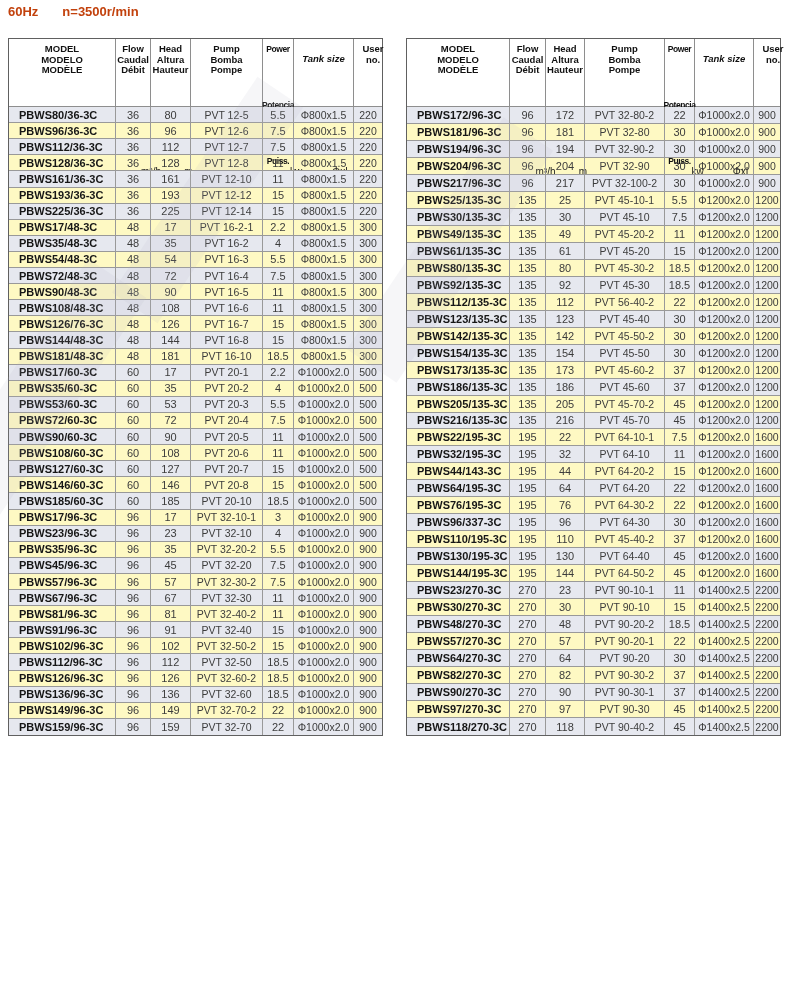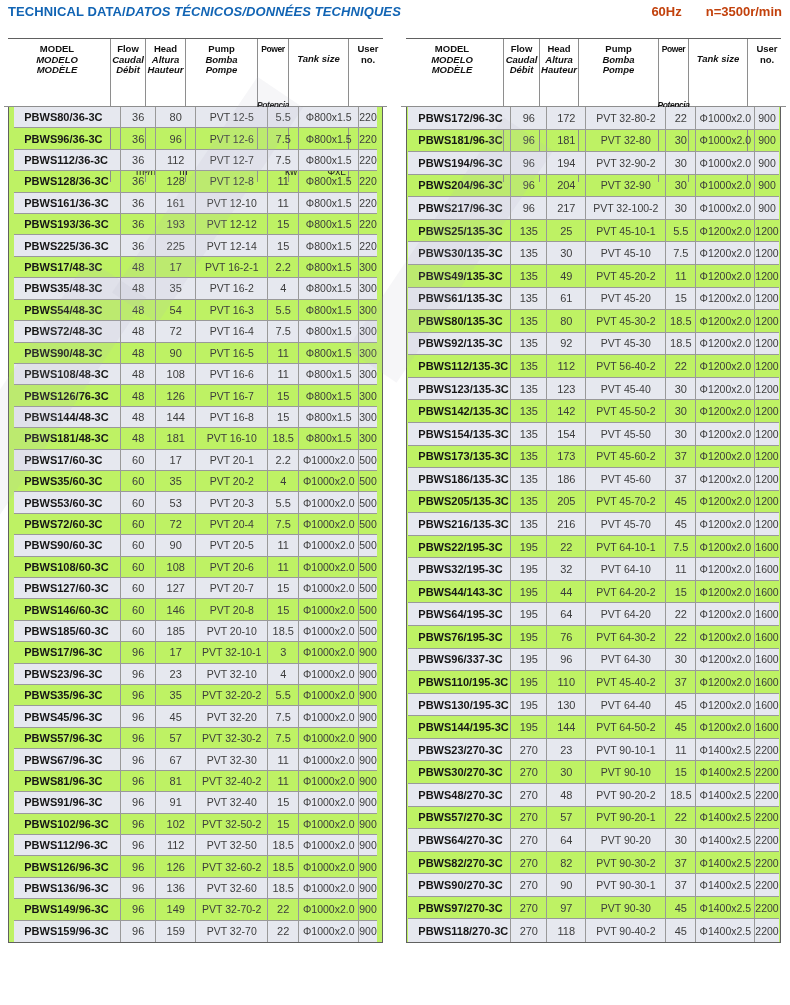--- a/index.html
+++ b/index.html
@@ -20,24 +20,24 @@
     color:#1164b4; font-size:13px; font-weight:bold; letter-spacing:0.1px;
   }
   .doc-title .it { font-style:italic; }
   .specs {
     color:#c2410c; font-size:13px; font-weight:bold;
     display:flex; gap:24px;
   }
 
   
   .spec-table {
-    position:absolute; top:38px; height:905px; width:375px;
+    position:absolute; top:38px; height:698px; width:375px;
     border:1px solid #606060; box-sizing:border-box;
-    background:#bef264;
-    display:flex; flex-direction:column;align-items:center;
+    background:#fef9c3;
+    display:flex; flex-direction:column;
   }
   .t-left  { left:8px; }
   .t-right { left:406px; }
 
   .thead, .row { display:grid; }
   .t-left  .thead, .t-left  .row { grid-template-columns:107px 35px 40px 72px 31px 60px 1fr; }
   .t-right .thead, .t-right .row { grid-template-columns:103px 36px 39px 80px 30px 59px 1fr; }
 
   .thead {
     flex:0 0 67px; height:67px;
@@ -50,21 +50,21 @@
     display:flex; flex-direction:column; align-items:center; justify-content:space-between;
     padding:5px 1px 4px;
     overflow:visible;
   }
   .th:last-child { border-right:none; }
   .th .titles {
     display:flex; flex-direction:column; align-items:center;
     font-size:9.5px; font-weight:bold; color:#111; line-height:10.5px;
   }
   .th .titles span { white-space:nowrap; }
-  .th .titles .lat { font-style:italic; }
+  .th .titles .lat { }
   .th-power .titles { font-size:8.5px; letter-spacing:-0.4px; line-height:10px;gap:46px; }
   .th-tank  .titles { margin-top:10px;font-style:italic; }
   .th .unit {
     font-size:10px; font-weight:normal; color:#222; padding-bottom:1px; min-height:11px;padding-left:36px;
   }
 
   .tbody {
     flex:1; display:grid; grid-auto-rows:1fr;
   }
   .row:nth-child(odd) { background:#e6e8ef; }
@@ -90,23 +90,20 @@
     background:rgba(178,184,196,0.12);
   }
   .wm1 { left:-10px; top:250px; width:70px;  height:330px; transform:rotate(34deg); }
   .wm2 { left:180px; top:70px;  width:55px;  height:260px; transform:rotate(34deg); }
   .wm3 { left:420px; top:110px; width:60px;  height:280px; transform:rotate(34deg); }
 </style>
 </head>
 <body>
 
 <div class="topbar">
-  <div class="doc-title">
-    <span>TECHNICAL DATA/</span><span class="it">DATOS TÉCNICOS/DONNÉES TECHNIQUES</span>
-  </div>
   <div class="specs">
     <span>60Hz</span>
     <span>n=3500r/min</span>
   </div>
 </div>
 
 <div class="spec-table t-left">
   <div class="thead">
     <div class="th th-model">
       <div class="titles">

